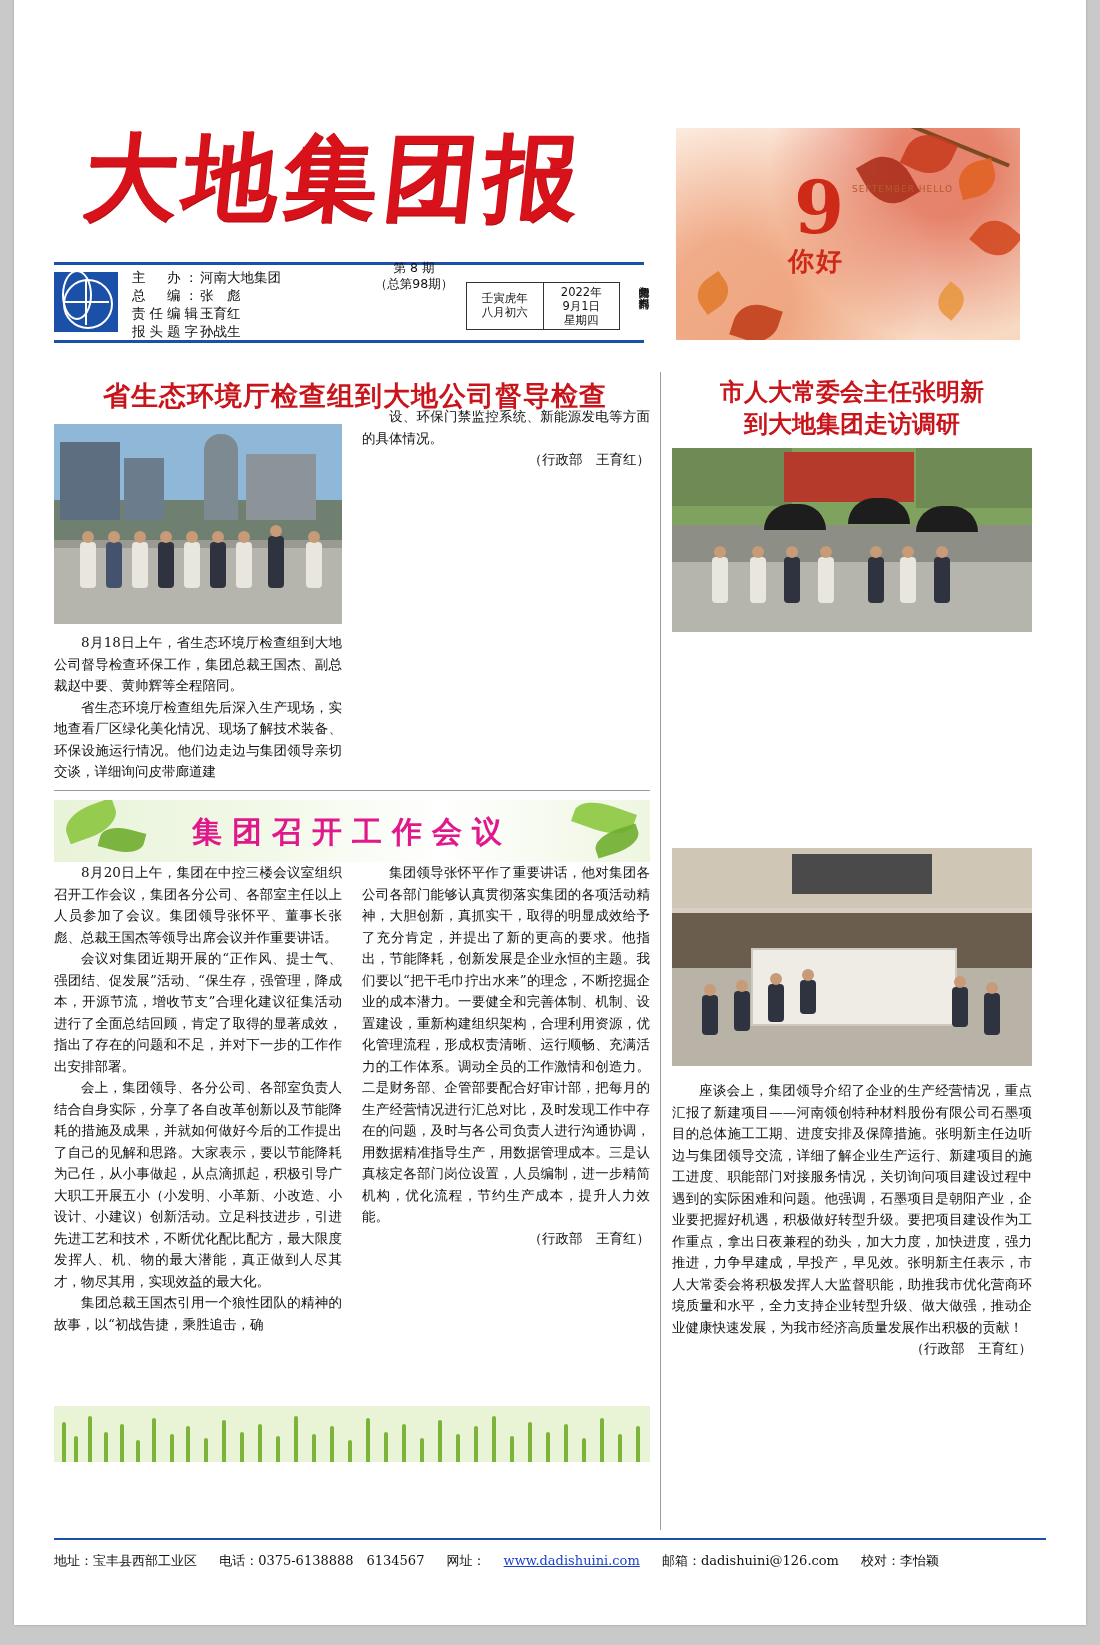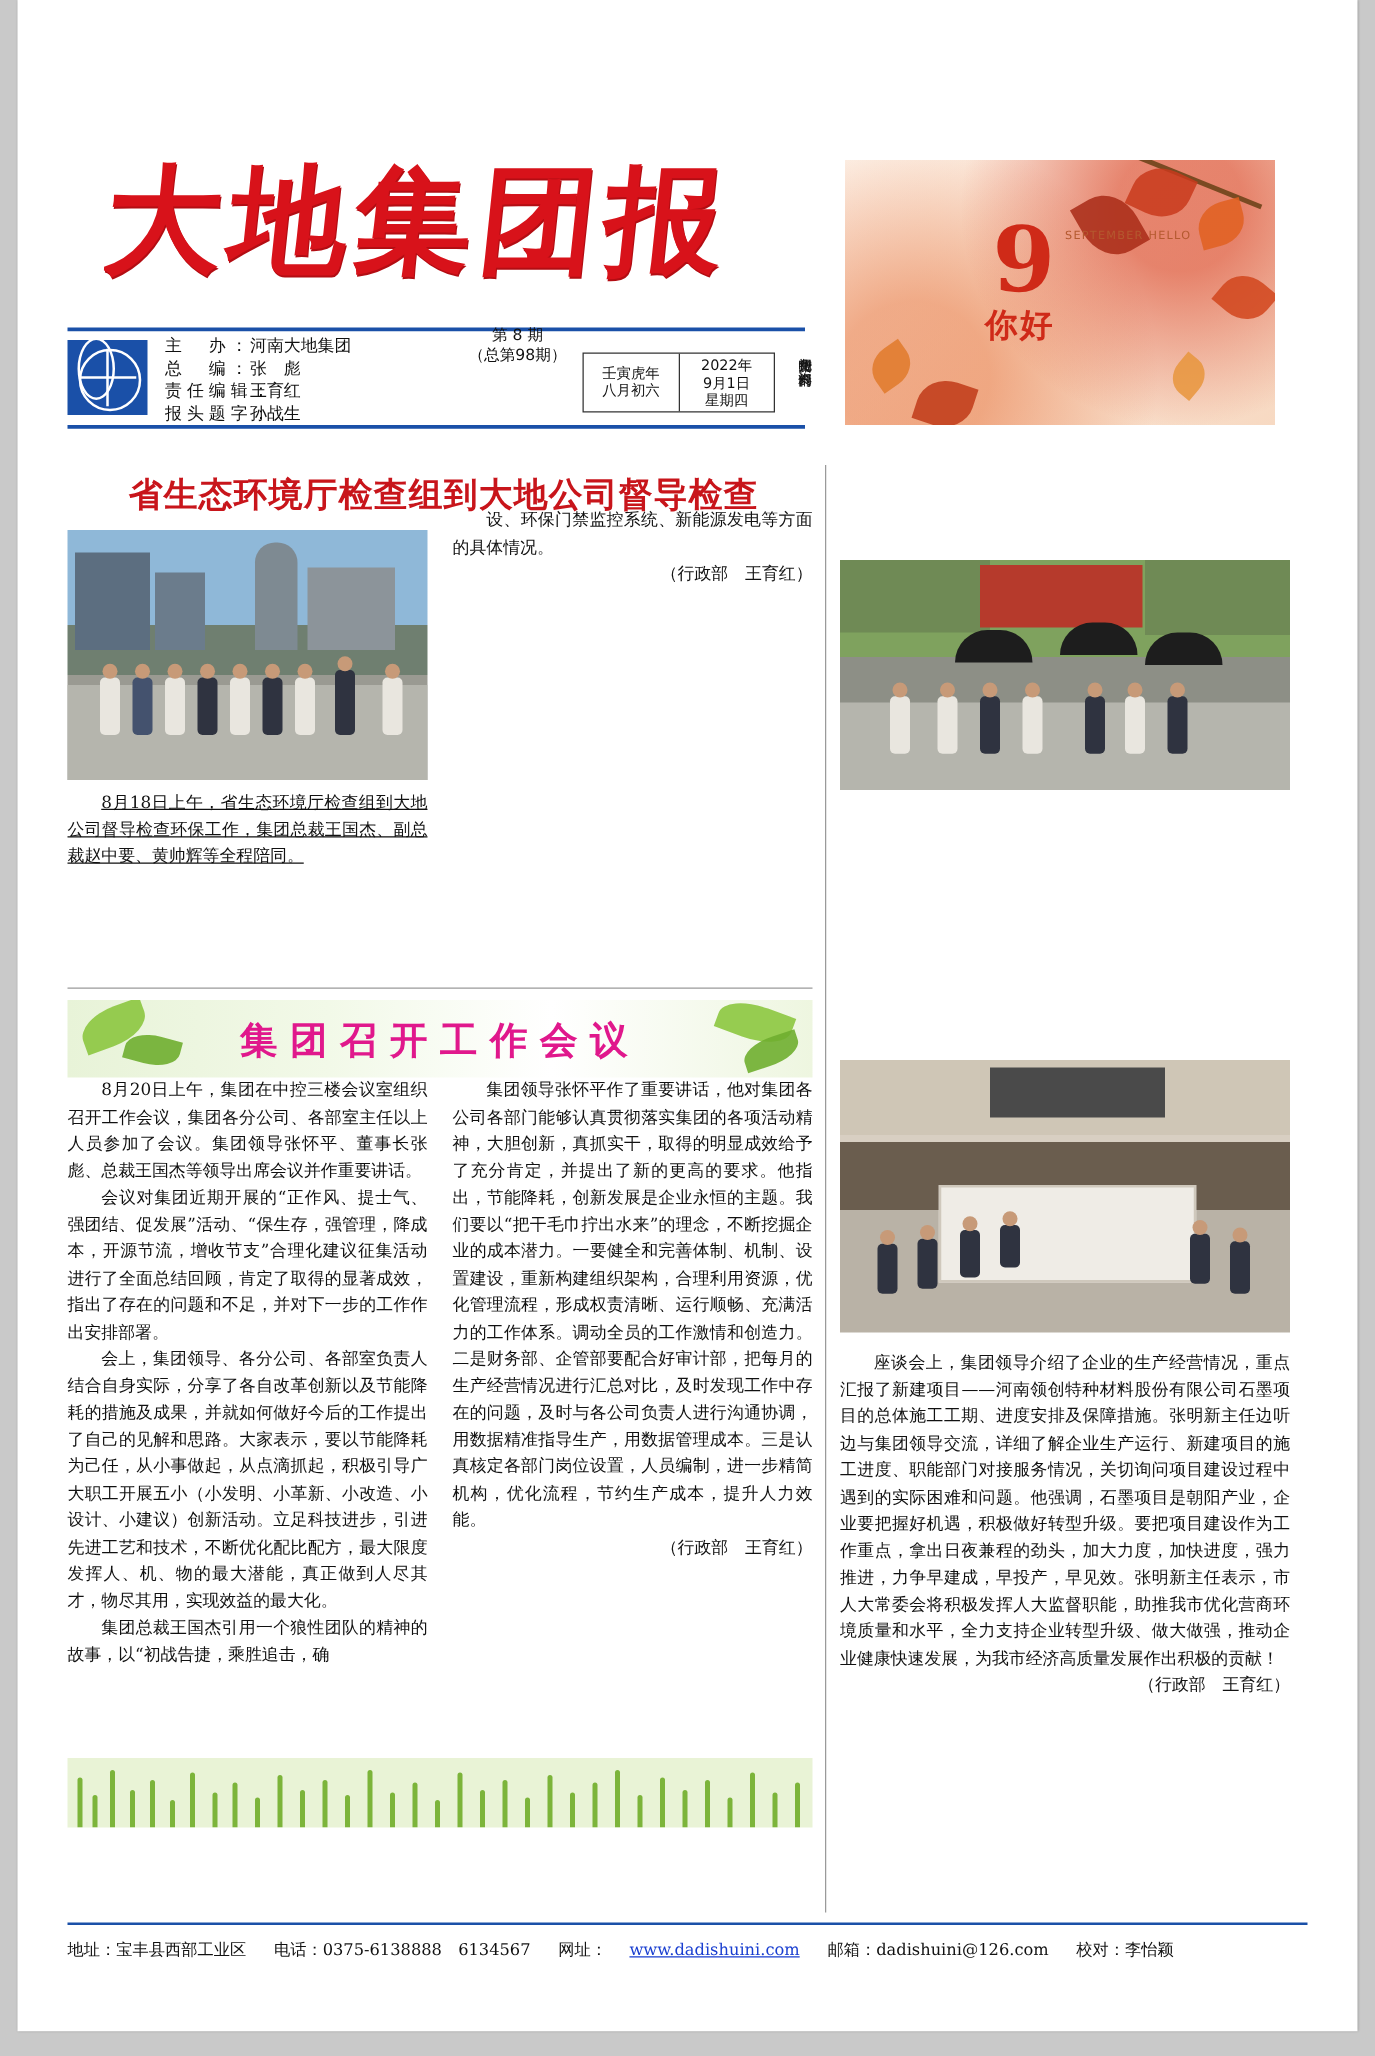--- a/index.html
+++ b/index.html
@@ -117,21 +117,21 @@
     overflow:hidden;
   }
   .ph-road{position:absolute;left:0;bottom:0;width:100%;height:38%;background:#b5b5ad;}
   .ph-fig{position:absolute;bottom:18%;width:16px;height:46px;background:#e9e6df;border-radius:4px;}
   .ph-fig.dark{background:#2f3340;}
   .ph-fig.blue{background:#44526e;}
   .ph-head{position:absolute;top:-11px;left:2px;width:12px;height:12px;border-radius:50%;background:#c79a78;}
   .ph-bldg{position:absolute;background:#6d7f90;}
   .ph-umb{position:absolute;width:62px;height:26px;background:#1d1d1d;border-radius:32px 32px 0 0;}
   .ph-table{position:absolute;left:22%;top:46%;width:56%;height:34%;background:#efece6;border:2px solid #cfc8bc;}
-  .colA{position:absolute;left:40px;top:632px;width:288px;text-decoration:underline;}
+  .colA{position:absolute;left:40px;top:632px;width:288px;}
   .colB{position:absolute;left:348px;top:406px;width:288px;}
   .col-txt{font-size:13.5px;color:#111;line-height:21.5px;text-align:justify;
     font-family:"DejaVu Serif","Liberation Serif",serif;}
   .col-txt p{margin:0;text-indent:2em;}
   .sign{text-align:right;text-indent:0;margin-top:4px;}
 
   .rule-left{position:absolute;left:40px;top:790px;width:596px;height:1px;background:#9a9a9a;}
 
   
   .green-strip{
@@ -278,20 +278,21 @@
     <div class="ph-fig dark" style="left:214px;height:52px;">
         <div class="ph-head"></div>
       </div>
     <div class="ph-fig" style="left:252px;">
         <div class="ph-head"></div>
       </div>
   </div>
 
   <div class="colA col-txt">
     <p>8月18日上午，省生态环境厅检查组到大地公司督导检查环保工作，集团总裁王国杰、副总裁赵中要、黄帅辉等全程陪同。</p>
+    <p>省生态环境厅检查组先后深入生产现场，实地查看厂区绿化美化情况、现场了解技术装备、环保设施运行情况。他们边走边与集团领导亲切交谈，详细询问皮带廊道建</p>
   </div>
 
   <div class="colB col-txt">
     <p>设、环保门禁监控系统、新能源发电等方面的具体情况。</p>
     <p class="sign">（行政部　王育红）</p>
   </div>
 
   <div class="rule-left"></div>
 
   <div class="green-strip">
@@ -344,20 +345,24 @@
     <div class="bl" style="left:456px;height:26px;"></div>
       <div class="bl" style="left:474px;height:40px;"></div>
     <div class="bl" style="left:492px;height:30px;"></div>
       <div class="bl" style="left:510px;height:38px;"></div>
     <div class="bl" style="left:528px;height:24px;"></div>
       <div class="bl" style="left:546px;height:44px;"></div>
     <div class="bl" style="left:564px;height:28px;"></div>
       <div class="bl" style="left:582px;height:36px;"></div>
   </div>
 
+  <div class="headline-3">
+    <div>市人大常委会主任张明新</div>
+    <div>到大地集团走访调研</div>
+  </div>
 
   <div class="photo2">
     <div class="ph-bldg" style="left:0;top:0;width:120px;height:58px;background:#6f8a55;"></div>
     <div class="ph-bldg" style="left:112px;top:4px;width:130px;height:50px;background:#b63a2c;"></div>
     <div class="ph-bldg" style="left:244px;top:0;width:116px;height:60px;background:#6f8a55;"></div>
     <div class="ph-road"></div>
     <div class="ph-umb" style="left:92px;top:56px;"></div>
     <div class="ph-umb" style="left:176px;top:50px;"></div>
     <div class="ph-umb" style="left:244px;top:58px;"></div>
     <div class="ph-fig" style="left:40px;bottom:16%;">

